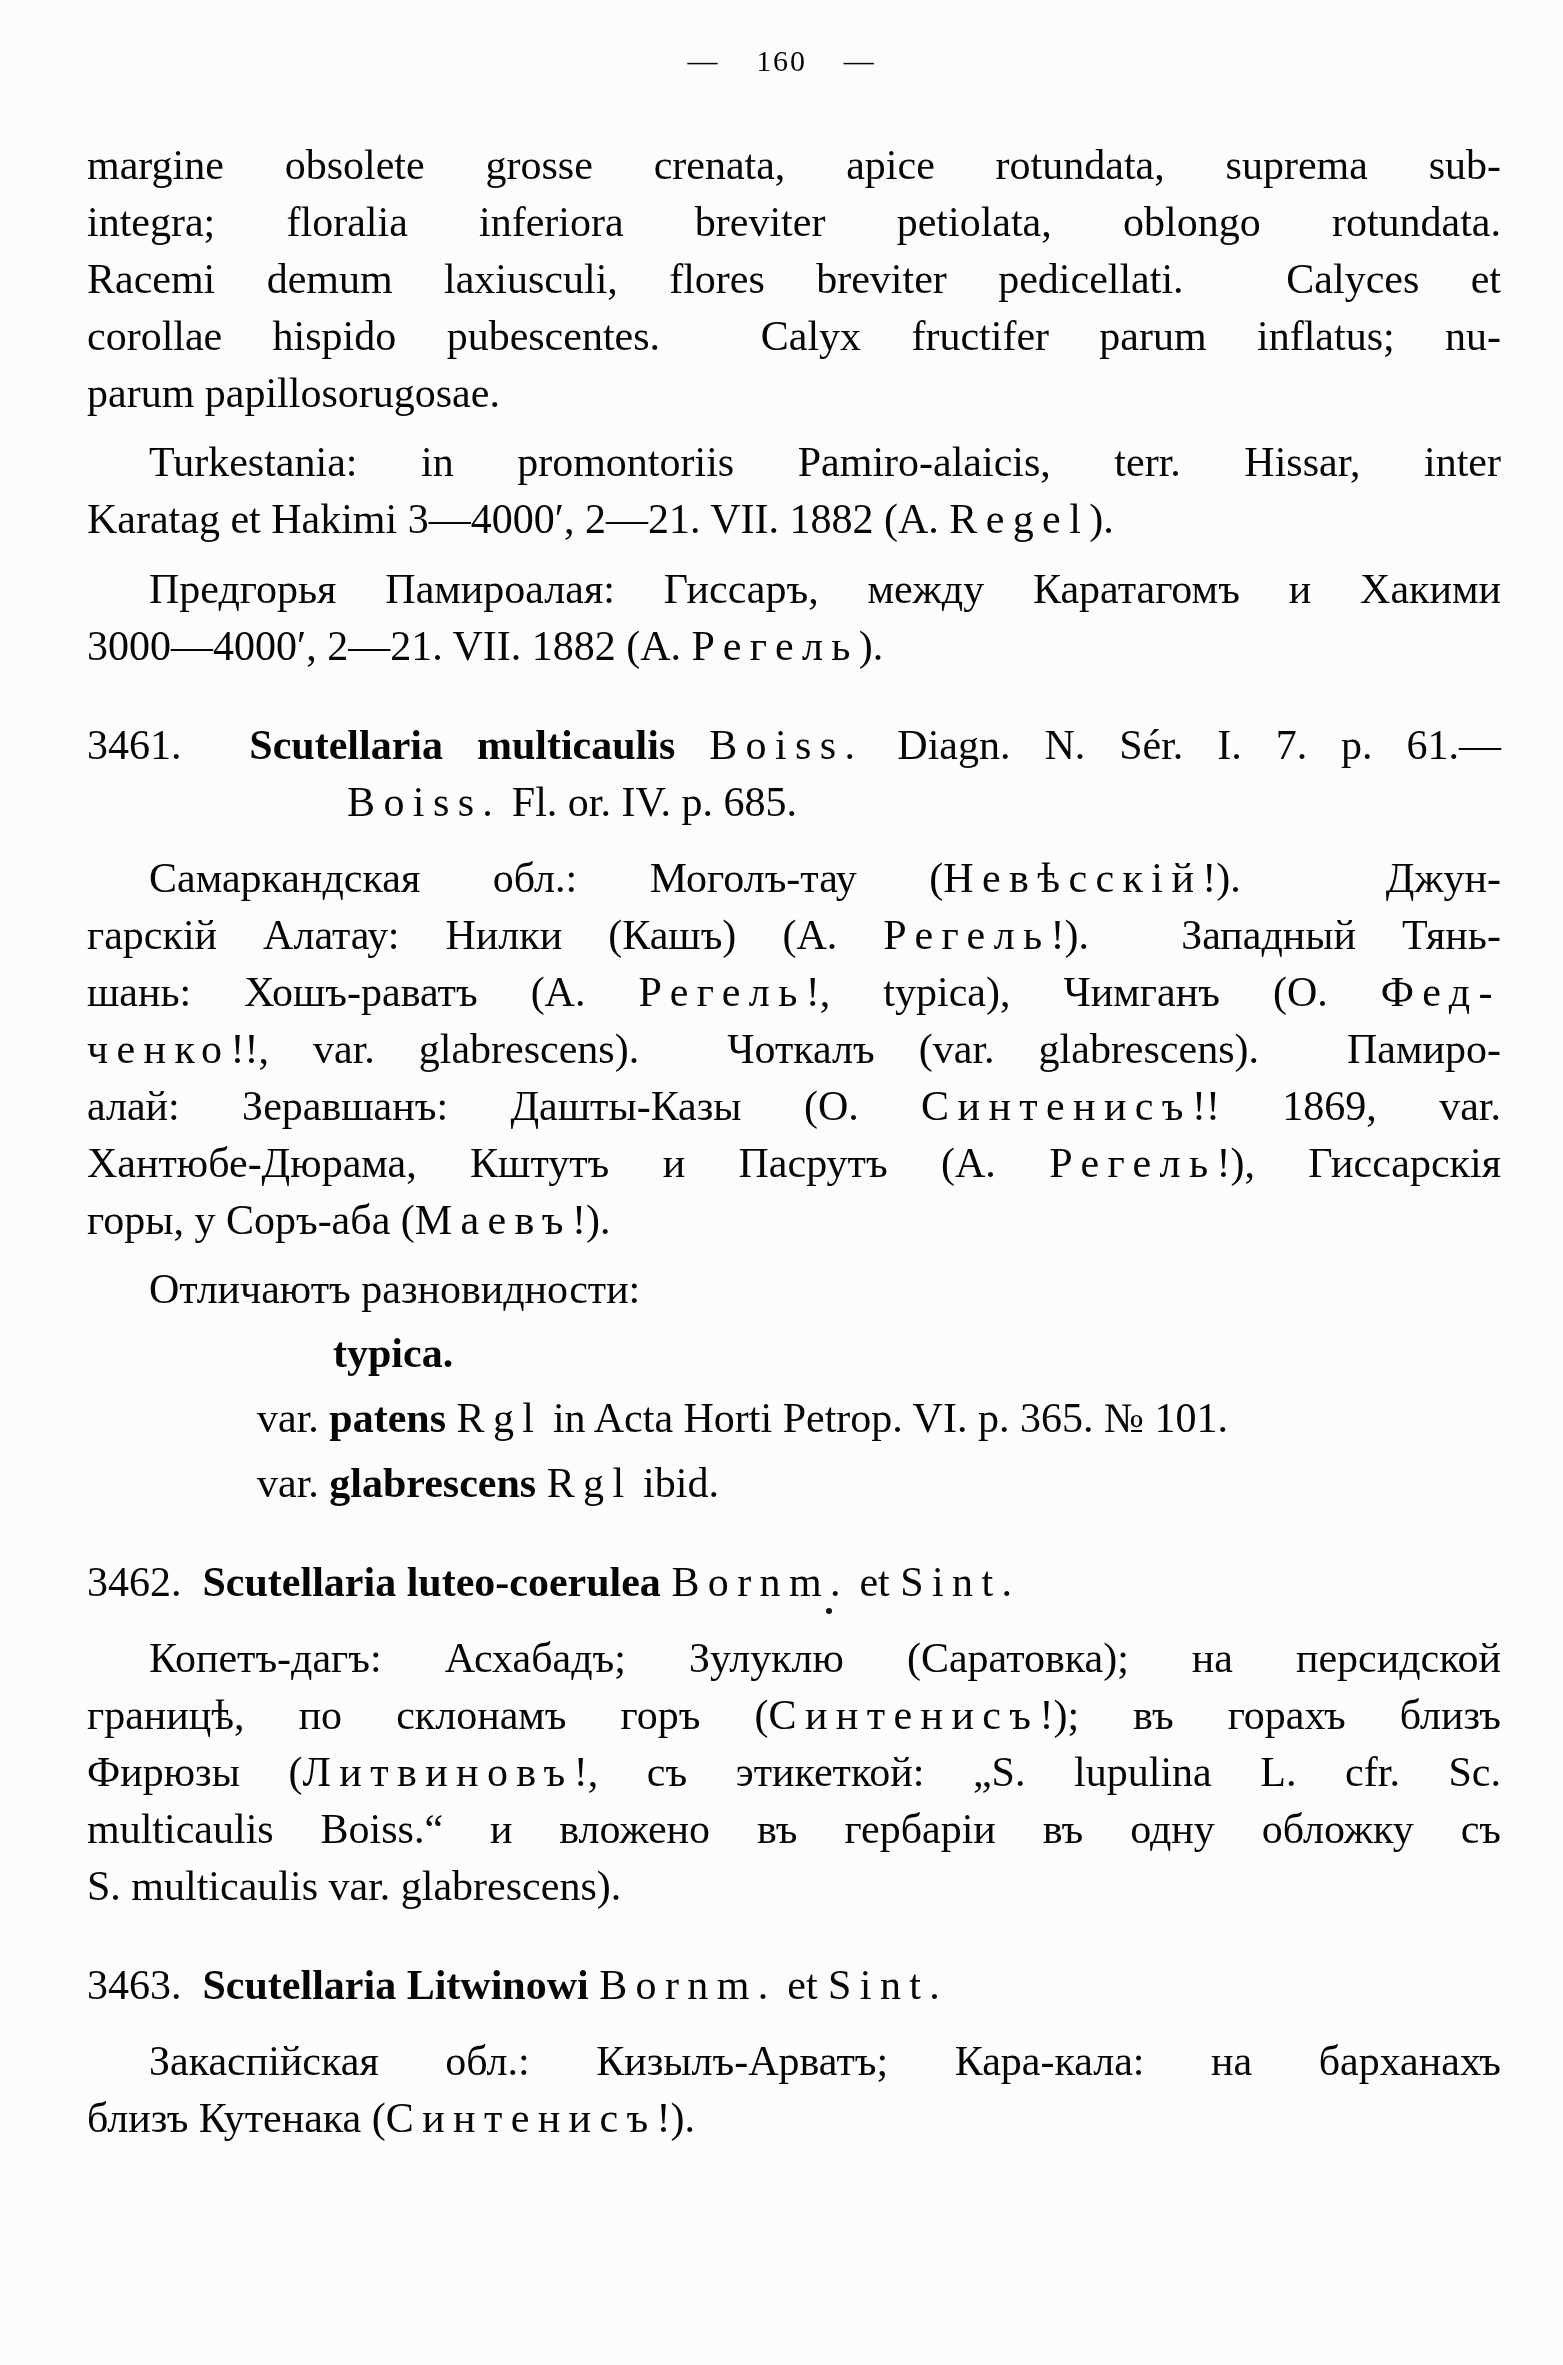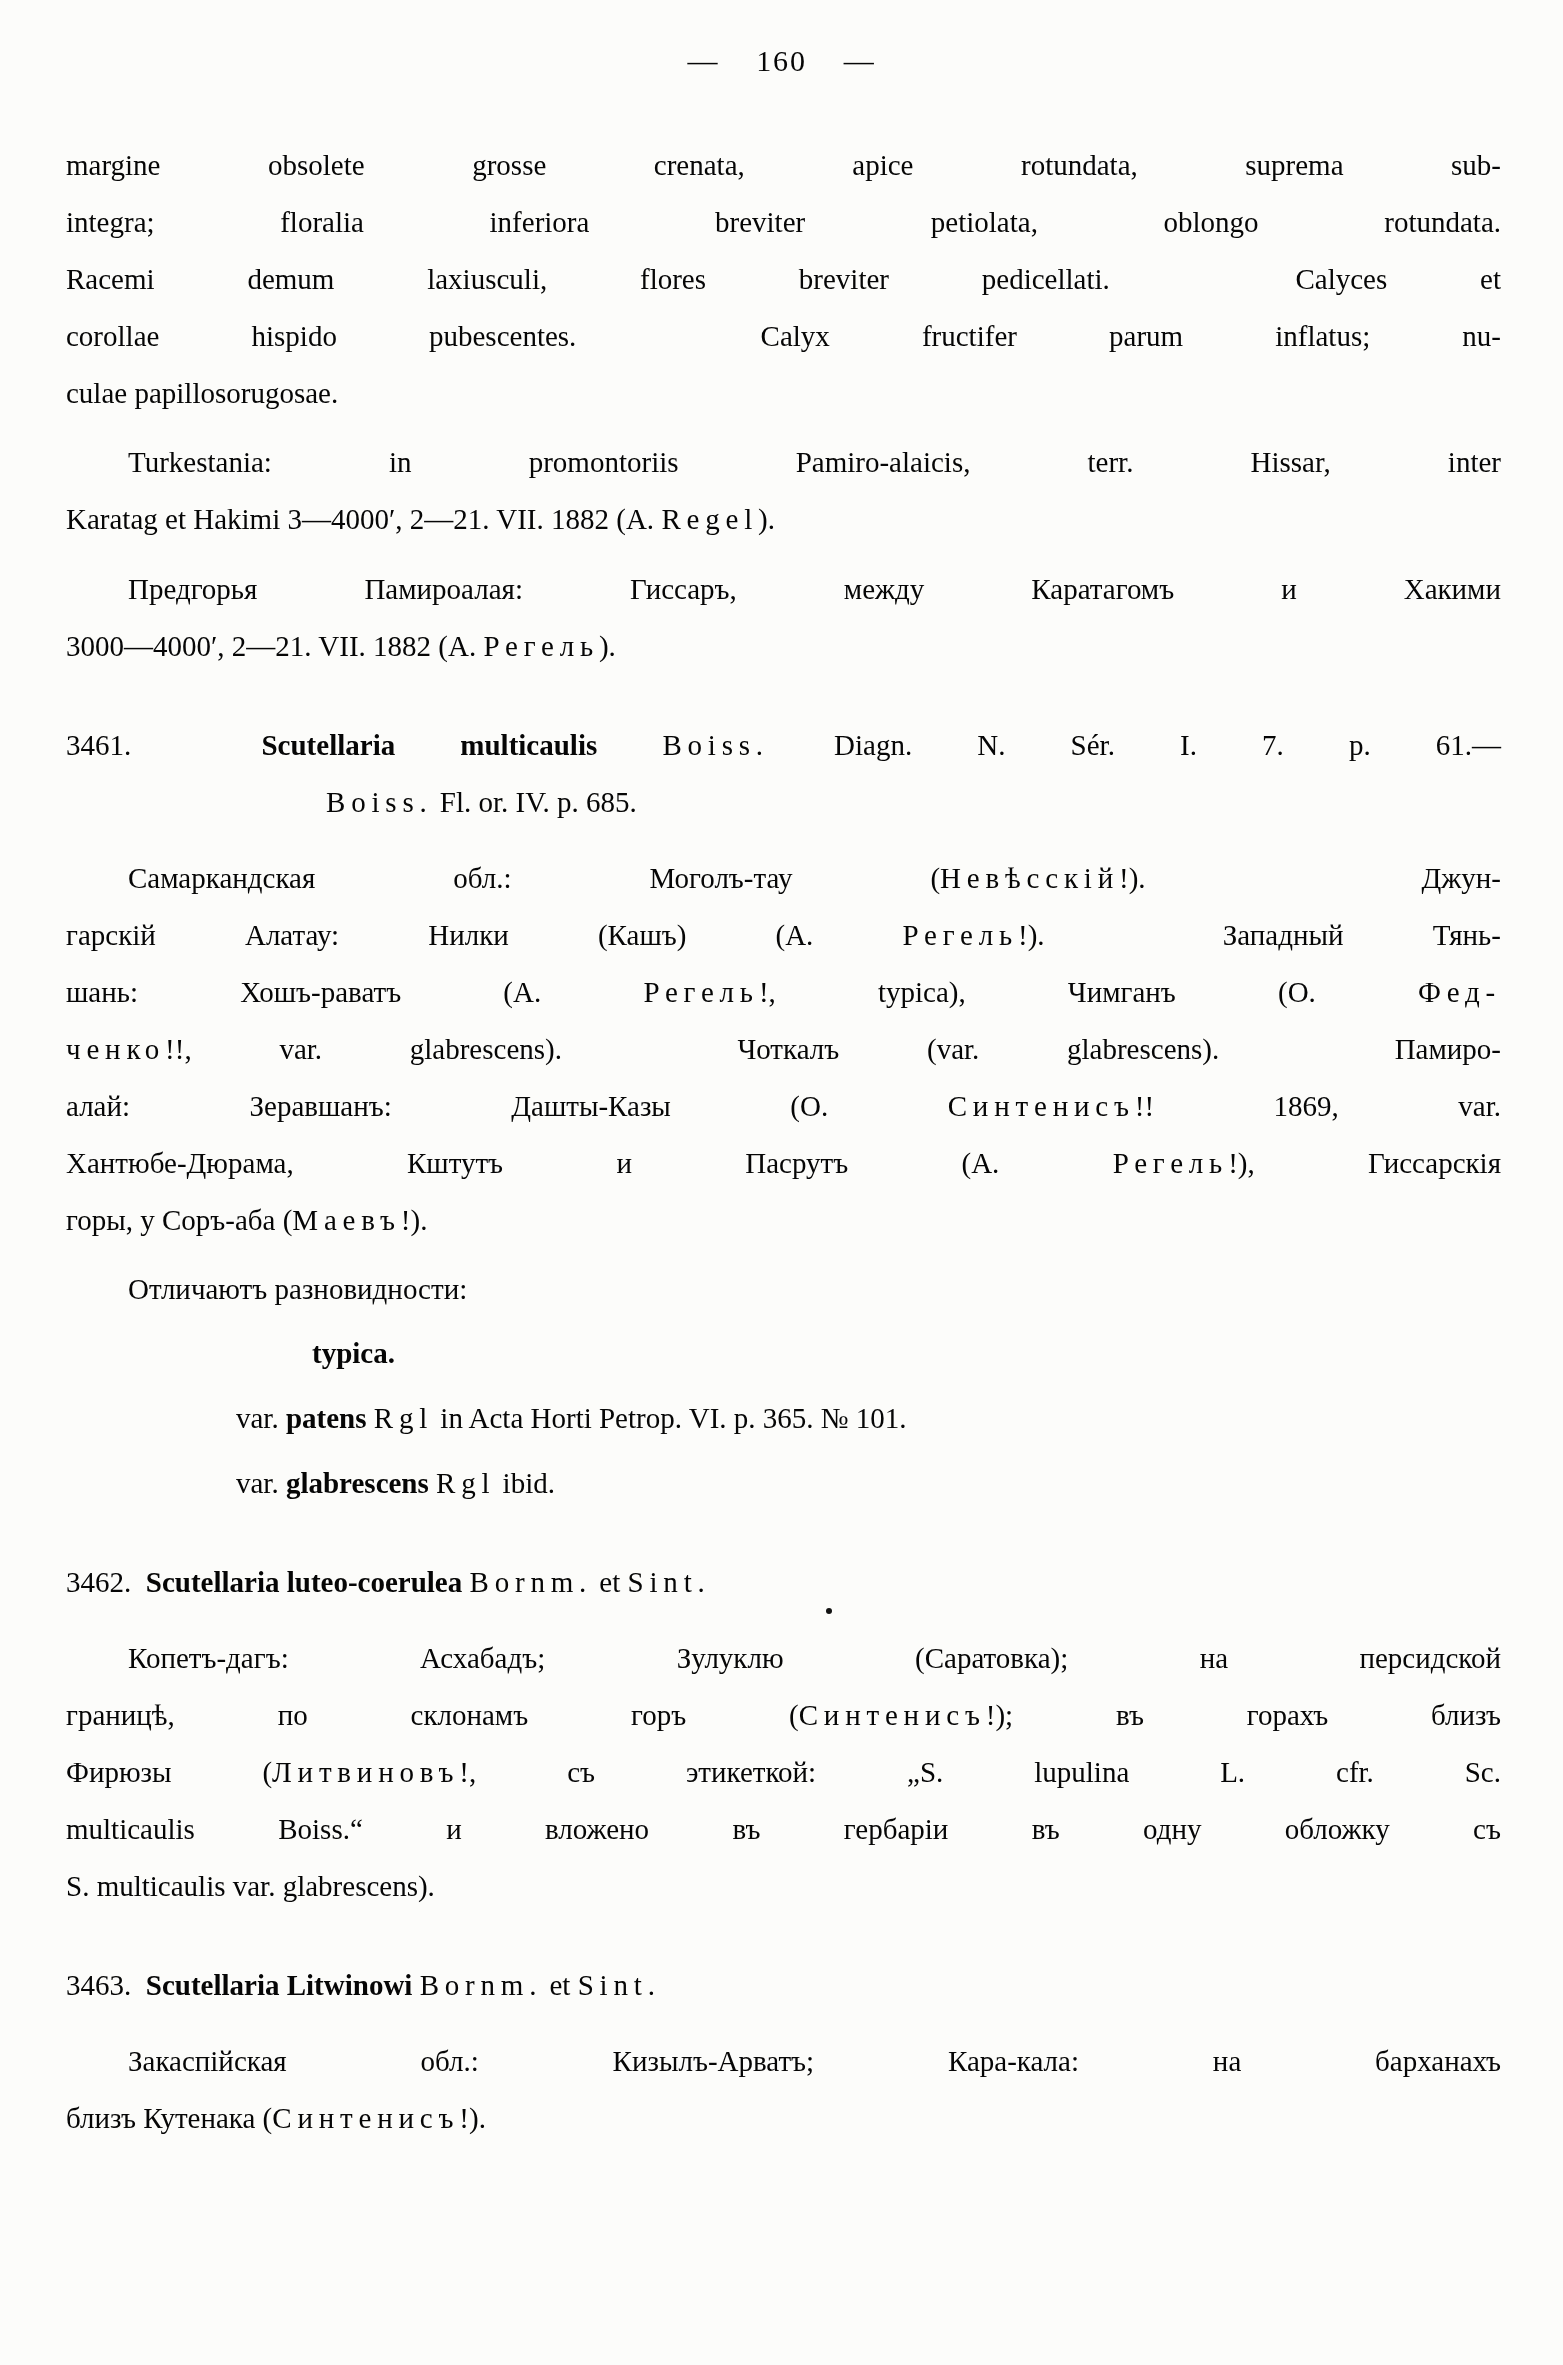--- a/index.html
+++ b/index.html
@@ -21,21 +21,21 @@
     font-size:30px;
     line-height:47px;
     word-spacing:27.4px;
     letter-spacing:1.9px;
   }
   main{
     display:block;
     margin:0 62px 0 66px;
     width:1435px;
   }
-  .blk{font-size:29px;line-height:57px;}
+  .blk{font-size:42px;line-height:57px;margin-left:21px;}
   .blk-opening{margin-top:53px;}
   .blk-para{margin-top:12.3px;}
   .blk-entry{margin-top:42px;margin-bottom:19px;}
   .blk-sub{margin-top:7.6px;}
   .ln{
     text-align:justify;
     text-align-last:justify;
     white-space:pre-wrap;
   }
   .ln.last{
@@ -56,21 +56,21 @@
 <body>
 
 <div class="page">
   <div class="pageno">— 160 —</div>
   <main>
       <div class="blk blk-opening">
         <div class="ln"><span>margine obsolete grosse crenata, apice rotundata, suprema sub-</span></div>
         <div class="ln"><span>integra; floralia inferiora breviter petiolata, oblongo rotundata.</span></div>
         <div class="ln"><span>Racemi demum laxiusculi, flores breviter pedicellati.  Calyces et</span></div>
         <div class="ln"><span>corollae hispido pubescentes.  Calyx fructifer parum inflatus; nu-</span></div>
-        <div class="ln last"><span>culae papillosorugosae.</span></div>
+        <div class="ln last"><span>parum papillosorugosae.</span></div>
       </div>
       <div class="blk blk-para">
         <div class="ln" style="padding-left: 62px;"><span>Turkestania: in promontoriis Pamiro-alaicis, terr. Hissar, inter</span></div>
         <div class="ln last"><span>Karatag et Hakimi 3—4000′, 2—21. VII. 1882 (A. </span><span class="seg-sp">Regel</span><span>).</span></div>
       </div>
       <div class="blk blk-para">
         <div class="ln" style="padding-left: 62px;"><span>Предгорья Памироалая: Гиссаръ, между Каратагомъ и Хакими</span></div>
         <div class="ln last"><span>3000—4000′, 2—21. VII. 1882 (А. </span><span class="seg-sp">Регель</span><span>).</span></div>
       </div>
       <div class="blk blk-entry">

